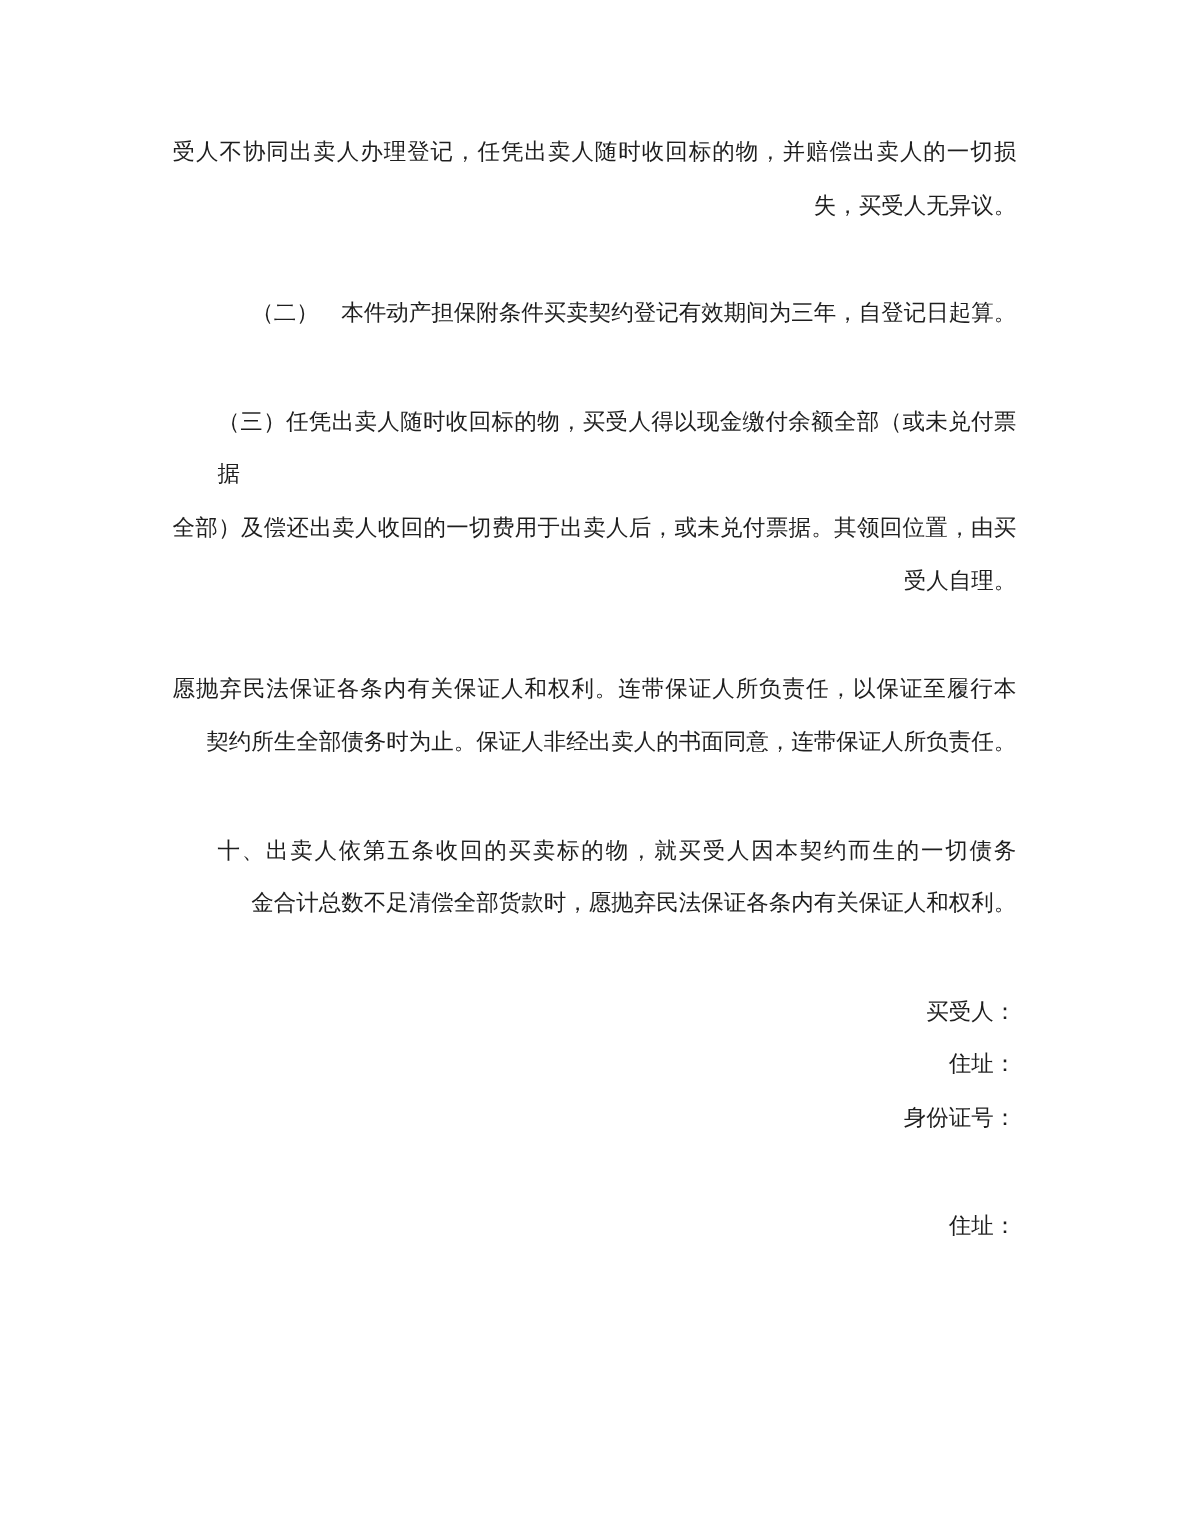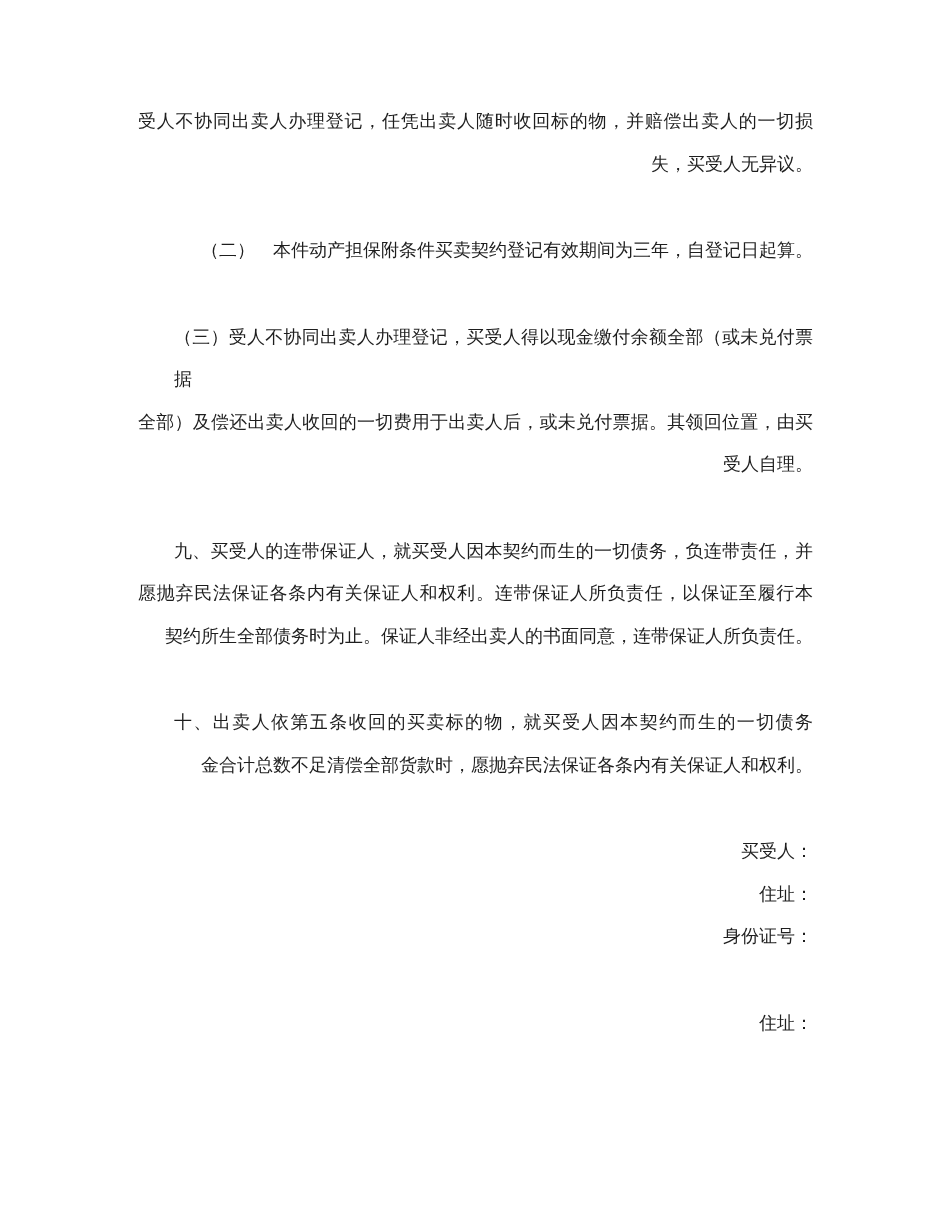--- a/index.html
+++ b/index.html
@@ -42,28 +42,27 @@
     <div class="para">
       <div class="line j">受人不协同出卖人办理登记，任凭出卖人随时收回标的物，并赔偿出卖人的一切损</div>
       <div class="line">失，买受人无异议。</div>
     </div>
 
     <div class="para">
       <div class="line ind">（二）　本件动产担保附条件买卖契约登记有效期间为三年，自登记日起算。</div>
     </div>
 
     <div class="para">
-      <div class="line j ind">（三）受人不协同出卖人办理登记，买受人得以现金缴付余额全部（或未兑付票据</div>
+      <div class="line j ind">（三）任凭出卖人随时收回标的物，买受人得以现金缴付余额全部（或未兑付票据</div>
       <div class="line j">全部）及偿还出卖人收回的一切费用于出卖人后，或未兑付票据。其领回位置，由买</div>
       <div class="line">受人自理。</div>
     </div>
 
 
     <div class="para">
-      <div class="line j ind">九、买受人的连带保证人，就买受人因本契约而生的一切债务，负连带责任，并</div>
       <div class="line j">愿抛弃民法保证各条内有关保证人和权利。连带保证人所负责任，以保证至履行本</div>
       <div class="line">契约所生全部债务时为止。保证人非经出卖人的书面同意，连带保证人所负责任。</div>
     </div>
 
     <div class="para">
       <div class="line j ind">十、出卖人依第五条收回的买卖标的物，就买受人因本契约而生的一切债务</div>
       <div class="line">金合计总数不足清偿全部货款时，愿抛弃民法保证各条内有关保证人和权利。</div>
     </div>
 
     <div class="para">

